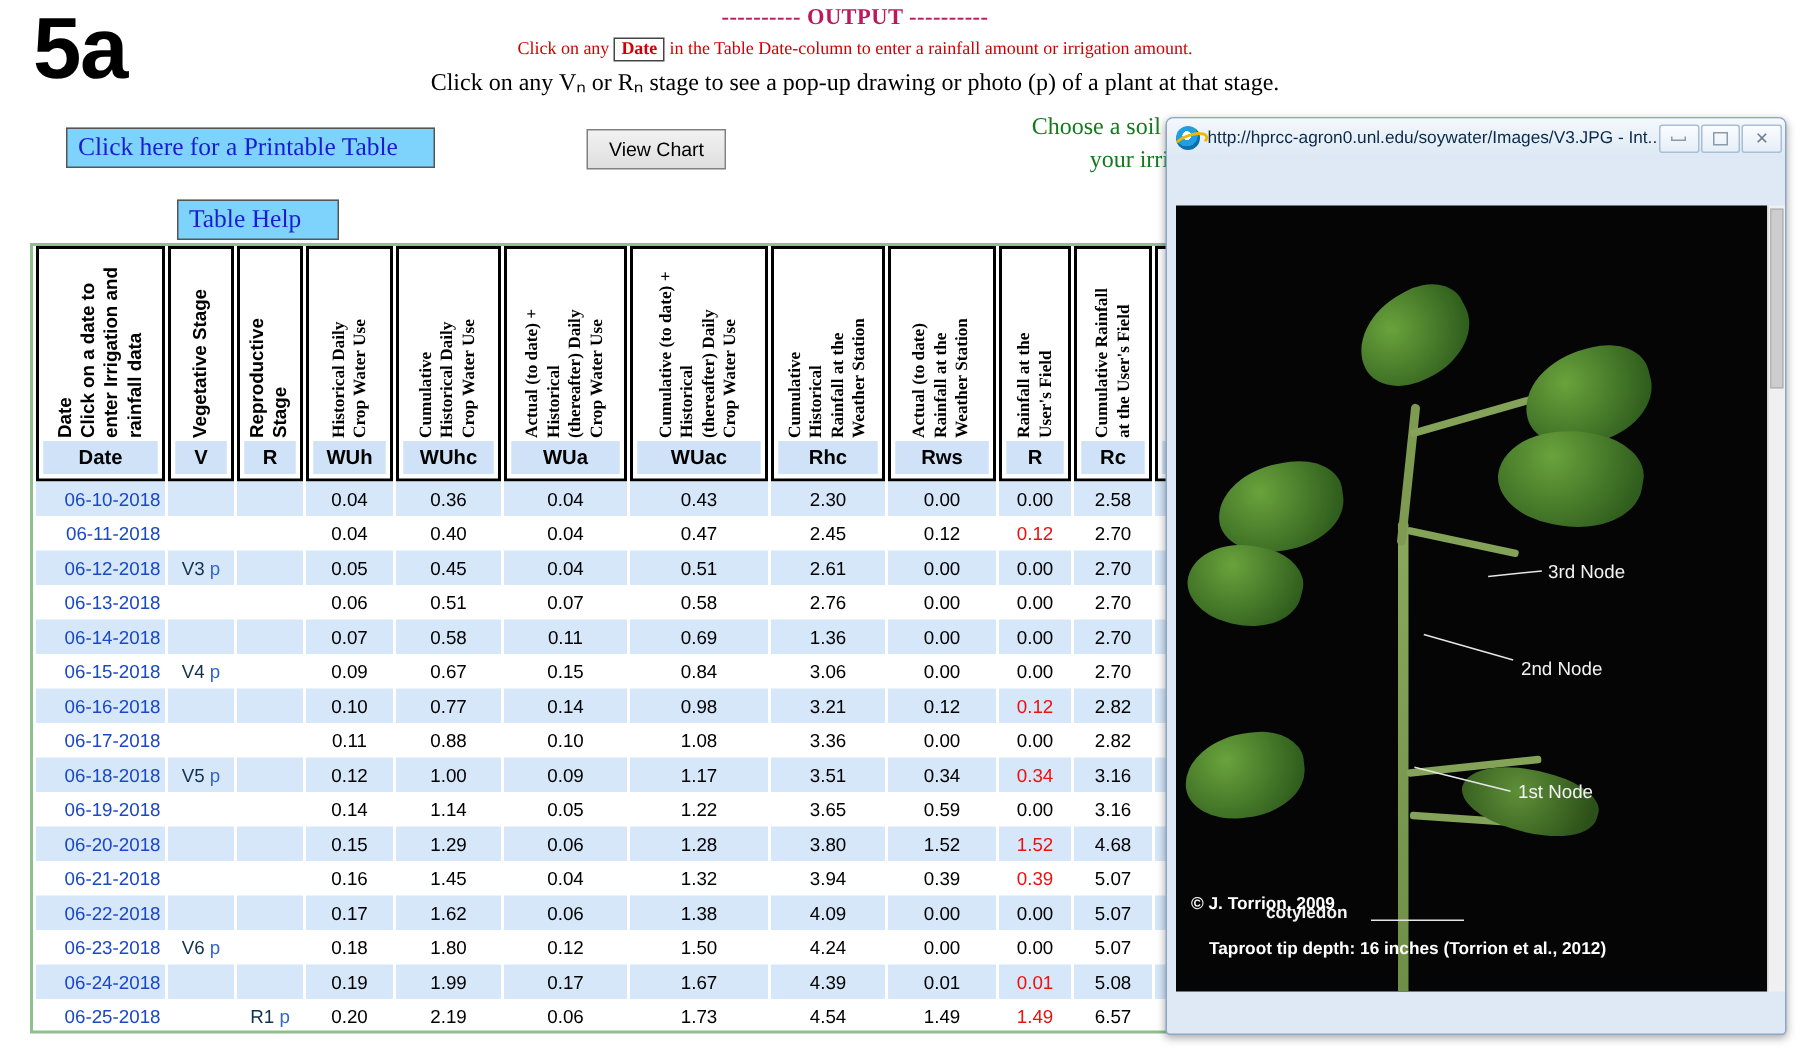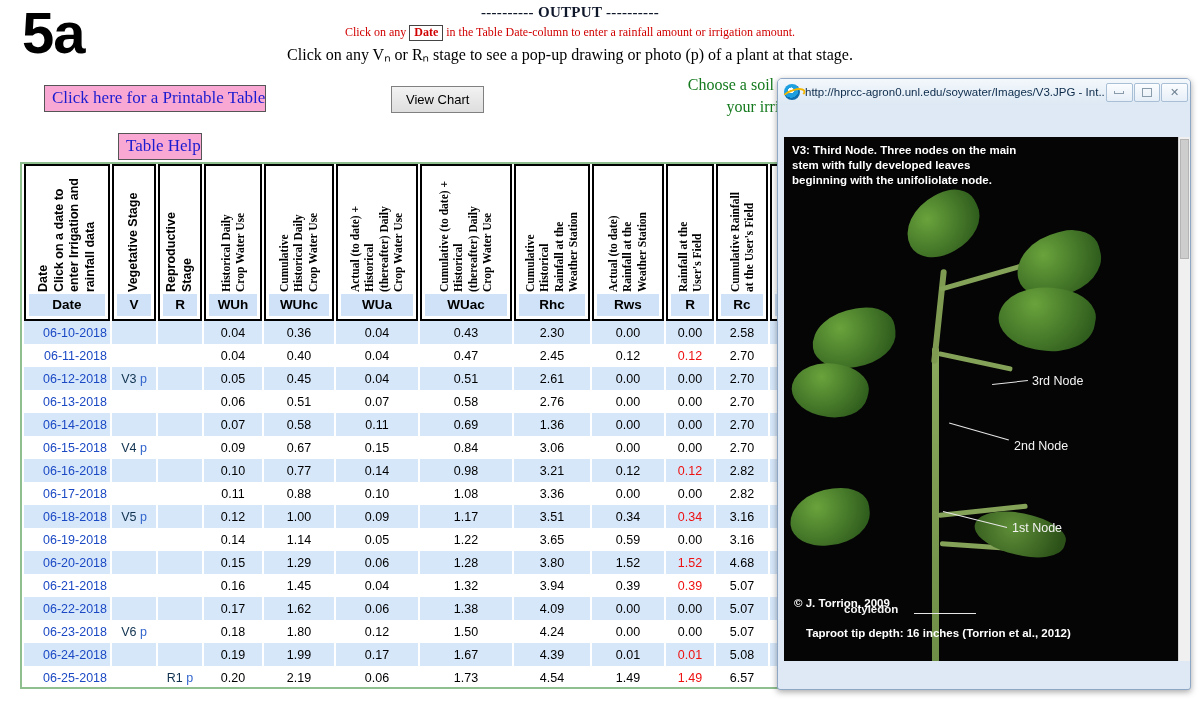--- a/index.html
+++ b/index.html
@@ -18,44 +18,44 @@
     font-family: "Liberation Sans", sans-serif;
     font-size: 58px; font-weight: bold; color: #000; letter-spacing: -1px;
     line-height: 1;
   }
   .hdr-block {
     position: absolute; left: 120px; top: 4px; width: 900px;
     text-align: center;
   }
   .output-line {
     font-family: "Liberation Serif", serif;
-    font-size: 15px; font-weight: bold; color: #0f172a; letter-spacing: .3px;
+    font-size: 15px; font-weight: bold; color: #be185d; letter-spacing: .3px;
   }
   .instr-red {
     font-size: 12px; color: #d00000; margin-top: 4px; white-space: nowrap;
   }
   .instr-black {
     font-size: 16px; color: #000; margin-top: 2px; white-space: nowrap;
   }
   .date-chip {
     display: inline-block;
     border: 1px solid #444; background: #fff;
     padding: 0 4px; font-weight: bold; color: #d00000;
     line-height: 1.15; vertical-align: baseline;
   }
 
   
   .linkbtn {
     position: absolute;
     border: 1px solid #555;
-    background: #f9a8d4;
+    background: #7dd3fc;
     color: #1b1bd0;
     font-family: "Liberation Serif", serif;
     font-size: 17px;
-    padding: 2px 0 3px 7px;
+    padding: 2px 24px 3px 7px;
     white-space: nowrap;
     cursor: pointer;
   }
   #btn-printable { left: 44px; top: 85px; }
   #btn-tablehelp { left: 118px; top: 133px; }
   #btn-learn     { left: 600px; top: 134px; }
 
   .greybtn {
     position: absolute; left: 391px; top: 86px;
     background: linear-gradient(#f2f2f2,#dedede);
@@ -611,23 +611,20 @@
       <div class="petiole" style="left:78px; top:214px; width:76px; height:5px; transform:rotate(12deg) scaleX(-1); transform-origin:right center;"></div>
       <div class="leaf" style="left:28px; top:172px; width:84px; height:58px; transform:rotate(-8deg);"></div>
       <div class="leaf" style="left:8px; top:226px; width:76px; height:54px; transform:rotate(14deg);"></div>
 
       <div class="petiole" style="left:64px; top:376px; width:90px; height:5px; transform:rotate(-6deg) scaleX(-1); transform-origin:right center;"></div>
       <div class="leaf" style="left:6px; top:352px; width:80px; height:56px; transform:rotate(-6deg);"></div>
 
       <div class="petiole" style="left:156px; top:404px; width:70px; height:5px; transform:rotate(4deg);"></div>
       <div class="leaf" style="left:190px; top:376px; width:92px; height:42px; transform:rotate(16deg); background:radial-gradient(circle at 40% 40%, #5f8f38, #2b5018 85%);"></div>
 
-      <div class="cap-top" style="white-space:pre-line;">V3: Third Node.  Three nodes on the main
-stem with fully developed leaves
-beginning with the unifoliolate node.</div>
 
       <div class="nodelbl" style="left:248px; top:237px;">3rd Node</div>
       <div class="leader" style="left:208px; top:245px; width:36px; transform:rotate(-6deg);"></div>
 
       <div class="nodelbl" style="left:230px; top:302px;">2nd Node</div>
       <div class="leader" style="left:164px; top:294px; width:62px; transform:rotate(16deg);"></div>
 
       <div class="nodelbl" style="left:228px; top:384px;">1st Node</div>
       <div class="leader" style="left:158px; top:382px; width:66px; transform:rotate(14deg);"></div>
 

